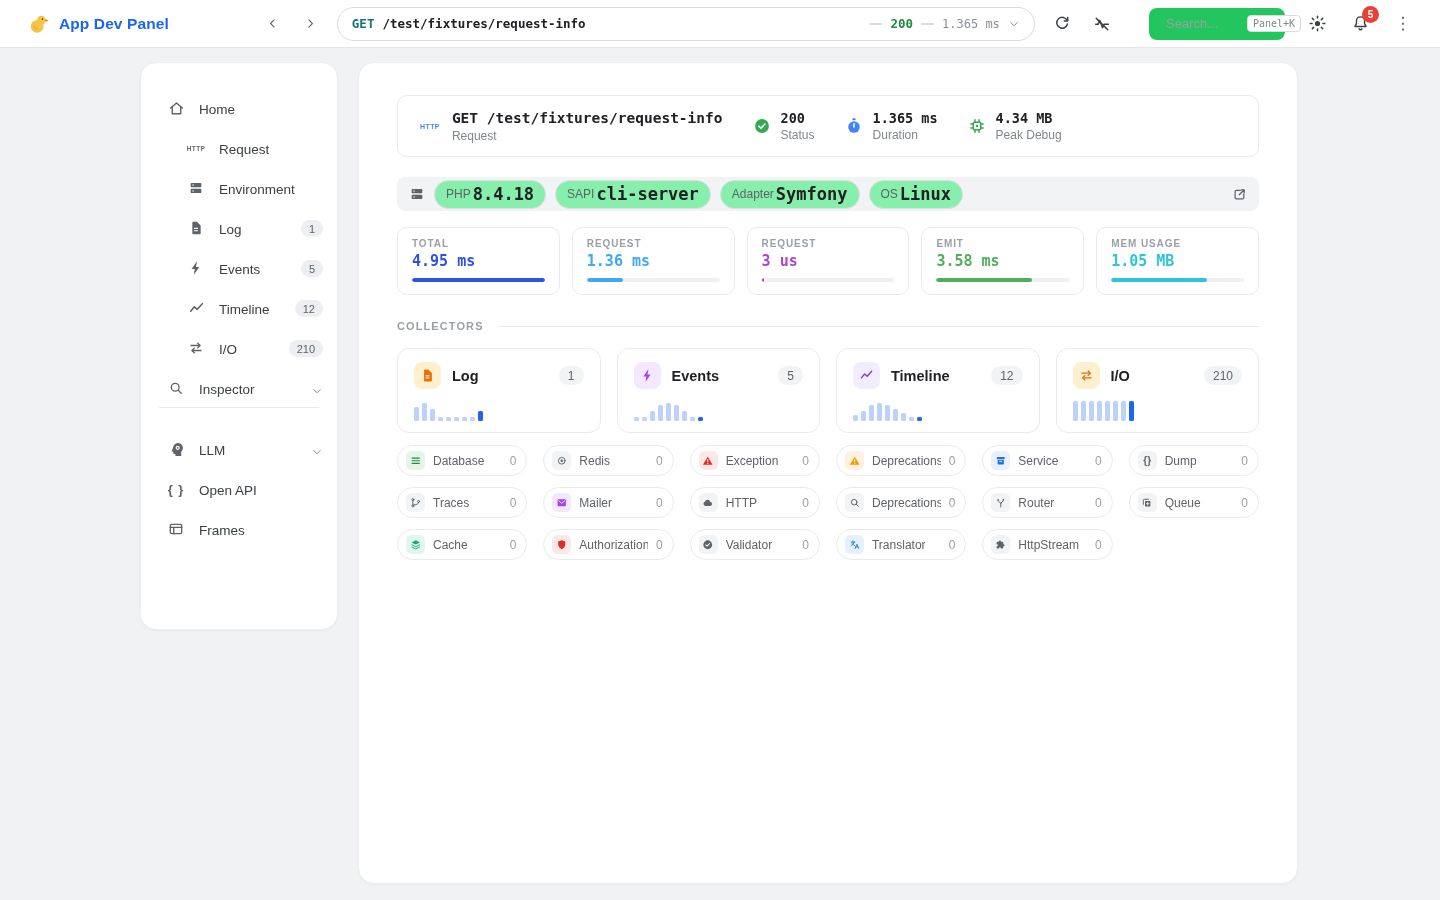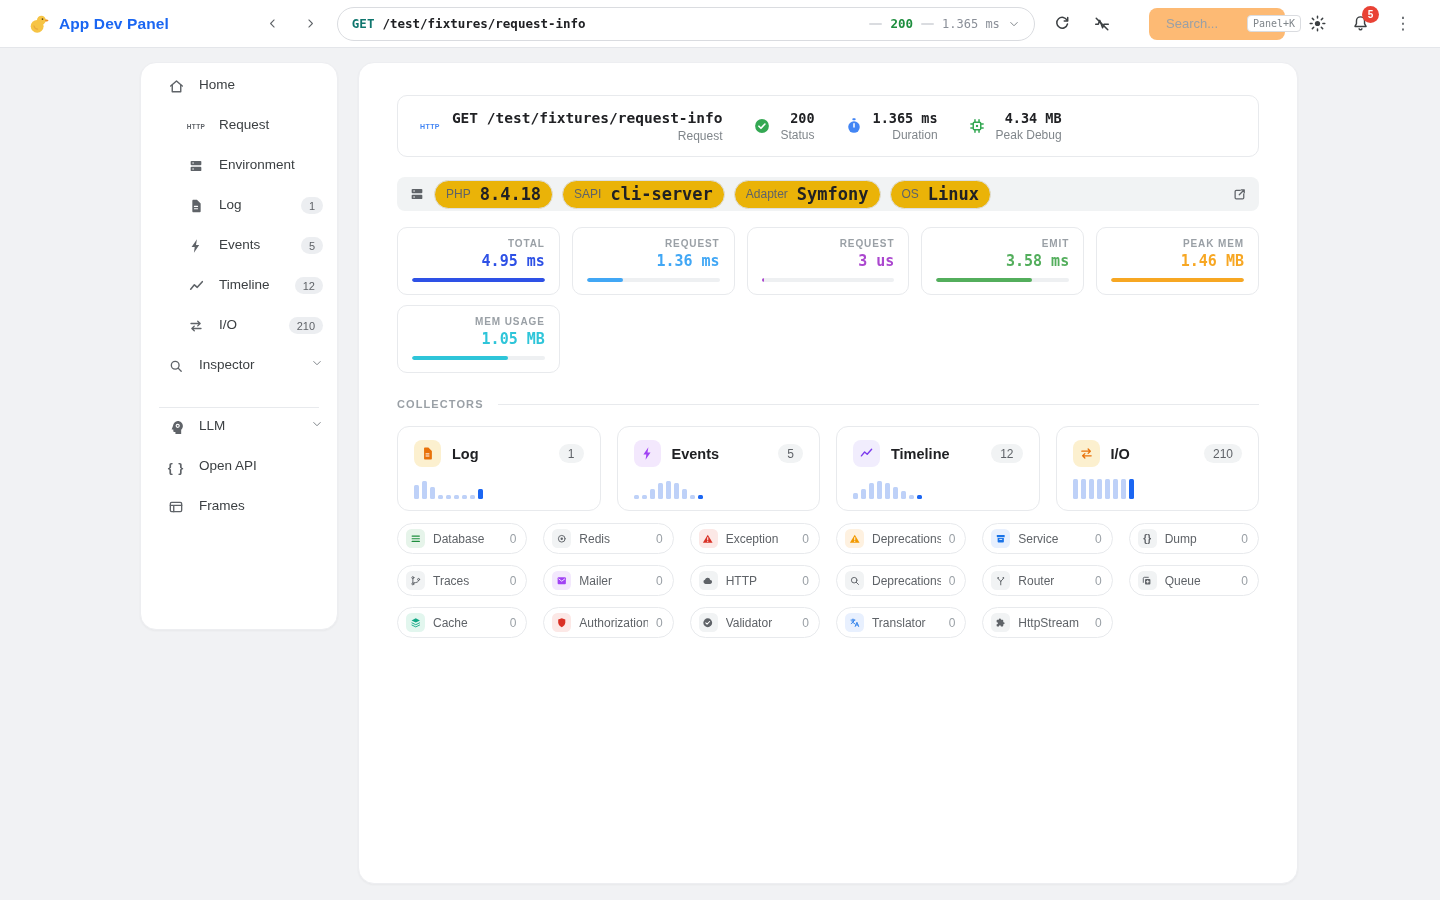--- a/index.html
+++ b/index.html
@@ -17,63 +17,63 @@
   .nav-btn { width:24px; height:24px; display:flex; align-items:center; justify-content:center; background:none; border:none; color:#5f6368; cursor:pointer; }
   .url-pill { margin-left:14px; width:698px; height:34px; border:1px solid #dadce0; border-radius:17px; background:#fff; display:flex; align-items:center; padding:0 14px; gap:8px; }
   .url-method { font-size:12.5px; font-weight:bold; color:#0f766e; }
   .url-path { font-size:12.5px; font-weight:600; color:#202124; }
   .url-right { margin-left:auto; display:flex; align-items:center; gap:8px; }
   .dash { width:13px; height:2px; background:#dadce0; border-radius:1px; }
   .url-status { font-size:12.5px; font-weight:bold; color:#1e8e3e; }
   .url-dur { font-size:12px; color:#8a8f98; }
   .tb-icons { display:flex; align-items:center; gap:18px; margin-left:16px; color:#3c4043; }
   .tb-icon-btn { background:none; border:none; color:#3c4043; cursor:pointer; width:22px; height:22px; display:flex; align-items:center; justify-content:center; }
-  .search-box { margin-left:auto; width:136px; height:32px; background:#fdba74; border-radius:8px; display:flex; align-items:center; padding:0 6px 0 10px; gap:7px; color:#80868b; }
+  .search-box { margin-left:auto; width:136px; height:32px; background:#22c55e; border-radius:8px; display:flex; align-items:center; padding:0 6px 0 10px; gap:7px; color:#80868b; }
   .search-box input { border:none; background:transparent; outline:none; font-size:13px; color:#3c4043; width:74px; font-family:"Liberation Sans", sans-serif; }
   .search-box input::placeholder { color:#9aa0a6; }
   .kbd { font-family:"DejaVu Sans Mono", monospace; font-size:10px; color:#80868b; background:#fff; border:1px solid #dadce0; border-radius:4px; padding:2px 5px; }
   .right-icons { display:flex; align-items:center; gap:21px; margin-left:21px; color:#5f6368; }
   .bell-wrap { position:relative; }
   .badge-dot { position:absolute; top:-7px; right:-8px; min-width:17px; height:17px; border-radius:9px; background:#e94235; color:#fff; font-size:10px; font-weight:bold; display:flex; align-items:center; justify-content:center; padding:0 4px; }
   .kebab { font-size:17px; color:#5f6368; }
 
   
   .layout { display:flex; padding:14px 0 16px; gap:20px; }
   .sidebar { margin-left:140px; width:198px; background:#fff; border-radius:16px; border:1px solid #edeef1; box-shadow:0 1px 2px rgba(60,64,67,.05); padding:14px 0; height:568px; }
-  .nav-item { position:relative; height:40px; display:flex; align-items:flex-start; padding:0 14px 0 26px; gap:14px; color:#3c4043; font-size:13.5px; cursor:pointer; }
+  .nav-item { position:relative; height:40px; display:flex; align-items:flex-end; padding:0 14px 0 26px; gap:14px; color:#3c4043; font-size:13.5px; cursor:pointer; }
   .nav-item .nav-icon { width:18px; height:18px; color:#5f6368; display:flex; align-items:center; justify-content:center; flex:none; }
   .nav-item.sub { padding-left:46px; }
   .nav-item.active { color:#1a66f2; }
   .nav-item.active .nav-icon { color:#1a66f2; }
   .nav-item.active .hl { position:absolute; inset:2px 8px; background:#e8f0fe; border-radius:8px; z-index:0; }
   .nav-item.active .bar { position:absolute; left:8px; top:6px; bottom:6px; width:3.5px; border-radius:2px; background:#1a66f2; z-index:1; }
   .nav-item > * { position:relative; z-index:1; }
   .nav-label { font-weight:500; }
   .nav-badge { margin-left:auto; background:#eceef1; color:#5f6368; border-radius:10px; font-size:11px; font-weight:500; padding:2.5px 8px; }
   .chev { margin-left:auto; color:#80868b; }
   .chev svg, .chev-d svg { width:12px; height:12px; }
   .http-ico { font-size:6.5px; font-weight:bold; letter-spacing:.4px; color:#5f6368; }
   .braces-ico { font-size:13px; font-weight:bold; color:#5f6368; letter-spacing:1px; }
   .sb-divider { height:1px; background:#e8eaed; margin:10px 18px; }
 
   
-  .main { width:940px; min-height:822px; background:#fff; border-radius:16px; border:1px solid #edeef1; box-shadow:0 1px 2px rgba(60,64,67,.05); padding:32px 38px;text-align:right; }
+  .main { width:940px; min-height:822px; background:#fff; border-radius:16px; border:1px solid #edeef1; box-shadow:0 1px 2px rgba(60,64,67,.05); padding:32px 38px; }
 
   .overview { height:62px; border:1px solid #e8eaed; border-radius:10px; display:flex; align-items:center; padding:0 22px; gap:30px; }
   .ov-left { display:flex; align-items:center; gap:12px; min-width:300px; }
   .ov-http { font-size:7px; font-weight:bold; letter-spacing:.4px; color:#4285f4; }
   .ov-title { font-size:14.5px; font-weight:bold; color:#202124; }
   .ov-sub { font-size:12px; color:#80868b; margin-top:3px; }
   .ov-stat { display:flex; align-items:center; gap:10px; }
   .stat-ico { width:18px; height:18px; flex:none; }
   .stat-val { font-size:13.5px; font-weight:bold; color:#202124; }
   .stat-lab { font-size:12px; color:#80868b; margin-top:2px; }
 
   .envbar { margin-top:20px; height:34px; background:#f1f3f4; border-radius:8px; display:flex; align-items:center; padding:0 12px; gap:9px; color:#5f6368; }
-  .env-pill { background:#eab308; border:1px solid #dcdfe3; border-radius:15px; padding:3.5px 11px; font-size:12px; color:#5f6368; display:flex; gap:9px; align-items:center; }
+  .env-pill { background:#86efac; border:1px solid #dcdfe3; border-radius:15px; padding:3.5px 11px; font-size:12px; color:#5f6368; display:flex; gap:2px; align-items:center; }
   .env-pill b { font-family:"DejaVu Sans Mono", monospace; font-size:17px; color:#202124; }
   .env-open { margin-left:auto; color:#5f6368; background:none; border:none; cursor:pointer; }
 
   .metrics { margin-top:16px; display:grid; grid-template-columns:repeat(5,1fr); gap:10px 12px; }
   .mcard { border:1px solid #e8eaed; border-radius:10px; padding:10px 14px 12px; background:#fff; }
   .mlabel { font-size:10px; font-weight:bold; letter-spacing:.9px; color:#9aa0a6; }
   .mvalue { font-size:15px; font-weight:bold; margin-top:3px; }
   .mbar { margin-top:8px; height:4px; border-radius:2px; background:#eef0f2; overflow:hidden; }
   .mfill { height:100%; border-radius:2px; }
 
@@ -533,27 +533,20 @@
         <div class="mvalue mono" style="color: rgb(171, 71, 207);">3 us</div>
         <div class="mbar">
             <div class="mfill" style="width: 2%; background: rgb(171, 71, 207);"></div>
           </div>
       </div>
       <div class="mcard">
         <div class="mlabel">EMIT</div>
         <div class="mvalue mono" style="color: rgb(83, 174, 92);">3.58 ms</div>
         <div class="mbar">
             <div class="mfill" style="width: 72%; background: rgb(83, 174, 92);"></div>
-          </div>
-      </div>
-      <div class="mcard">
-        <div class="mlabel">PEAK MEM</div>
-        <div class="mvalue mono" style="color: rgb(247, 167, 35);">1.46 MB</div>
-        <div class="mbar">
-            <div class="mfill" style="width: 100%; background: rgb(247, 167, 35);"></div>
           </div>
       </div>
       <div class="mcard">
         <div class="mlabel">MEM USAGE</div>
         <div class="mvalue mono" style="color: rgb(46, 197, 217);">1.05 MB</div>
         <div class="mbar">
             <div class="mfill" style="width: 72%; background: rgb(46, 197, 217);"></div>
           </div>
       </div>
     </section>

